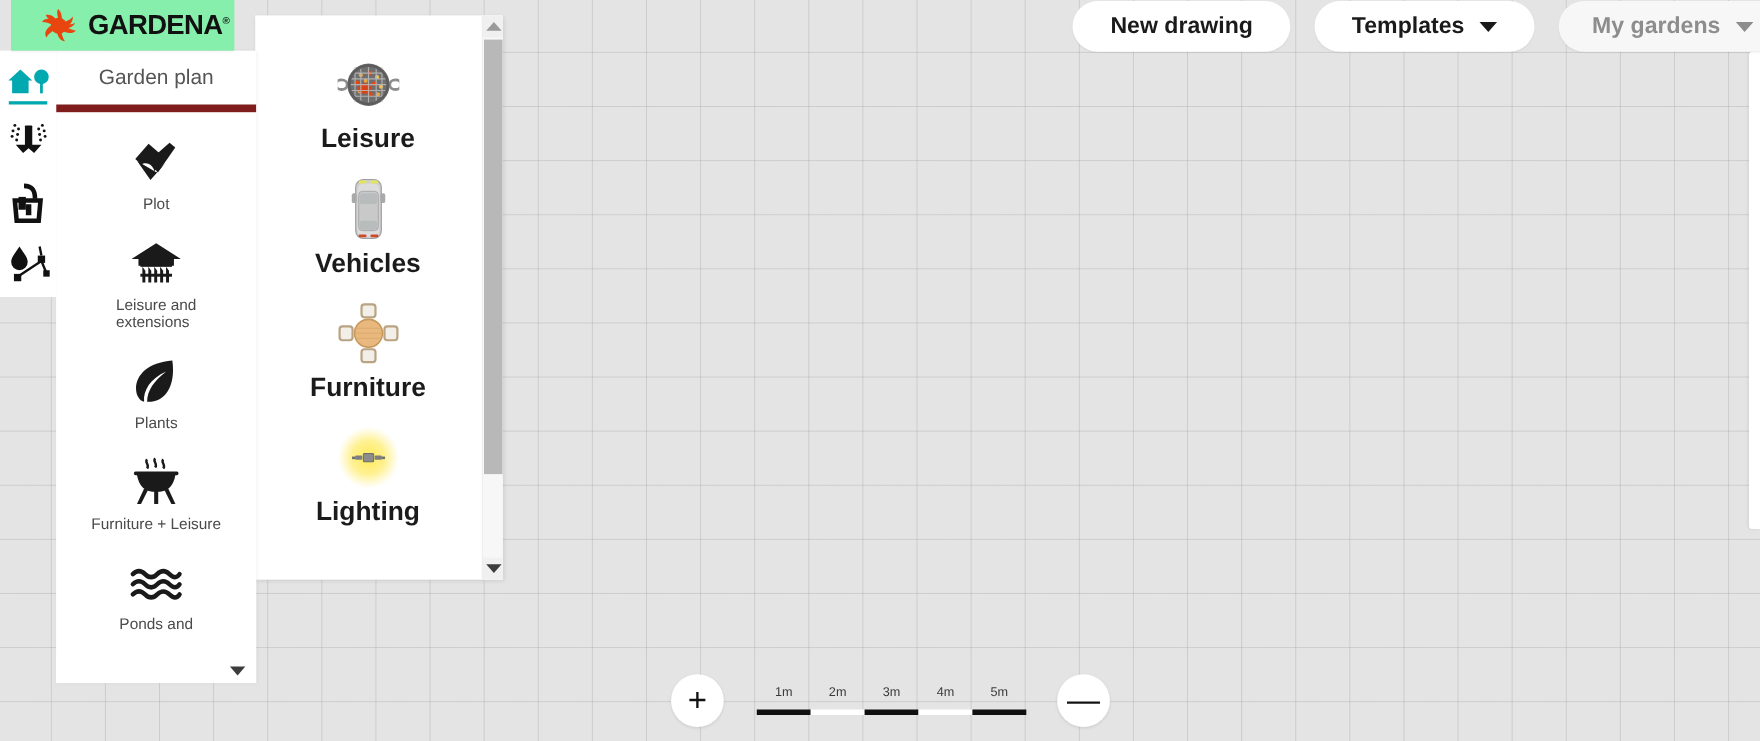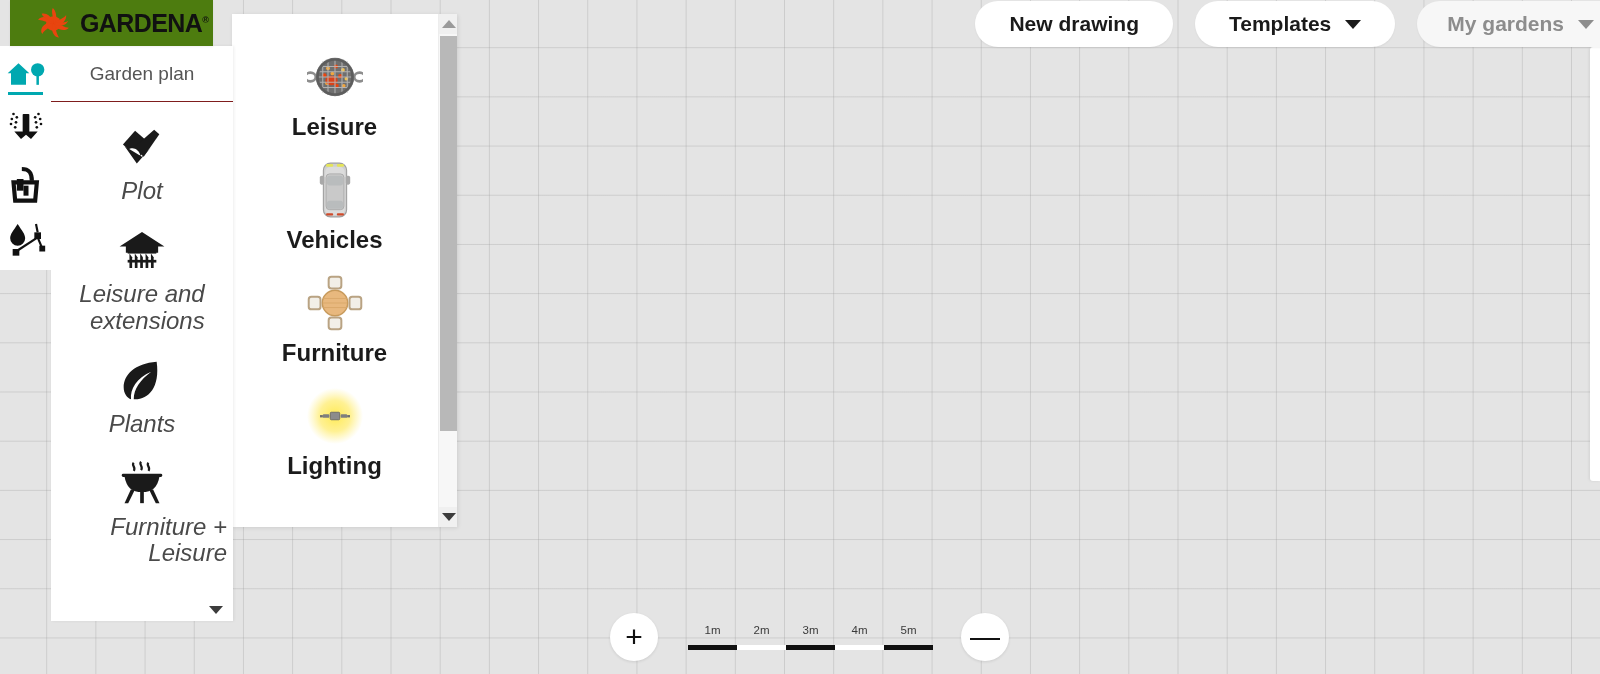--- a/index.html
+++ b/index.html
@@ -50,21 +50,21 @@
     border-left: 8px solid transparent; border-right: 8px solid transparent;
     border-top: 9px solid #1a1a1a;
   }
   .pill.disabled .caret { border-top-color: #8d8d8d; }
   #btn-new-drawing { margin-right: 0; }
   #btn-my-gardens { margin-right: -22px; padding-left: 30px; }
 
   
   #logo-box {
     position: absolute; left: 10px; top: 0; width: 203px; height: 46px;
-    background: #4d7c0f;
+    background: #86efac;
     display: flex; align-items: center; gap: 9px;
     padding-left: 26px;
     box-shadow: 0 1px 2px rgba(0,0,0,0.06);
     z-index: 60;
   }
   #logo-mark { width: 35px; height: 35px; flex: 0 0 auto; }
   #logo-word {
     font-size: 25px; font-weight: bold; letter-spacing: -0.6px;
     color: #111; font-family: "Liberation Sans", sans-serif;
   }
@@ -90,33 +90,33 @@
   
   #main-menu {
     position: absolute; left: 51px; top: 46px; width: 182px; height: 575px;
     background: #ffffff; z-index: 50;
     box-shadow: 1px 0 3px rgba(0,0,0,0.07);
     overflow: hidden;
   }
   #menu-tab {
     height: 56px; display: flex; align-items: center; justify-content: center;
     font-size: 19px; color: #555; cursor: pointer;
-    border-bottom: 1px solid #7f1d1d;
+    border-bottom: 7px solid #7f1d1d;
     margin: 0 0px;
     text-align: right;
   }
   #menu-list { padding-top: 10px; }
   .menu-item {
     display: flex; flex-direction: column; align-items: center;
     padding: 11px 6px 10px 6px; cursor: pointer;
   }
   .menu-item .glyph { height: 46px; display: flex; align-items: flex-end; justify-content: center; }
   .menu-item .mlabel {
-    margin-top: 9px; font-size: 24px; color: #4a4a4a;
-    text-align: right; line-height: 1.12; white-space: pre-line; font-style: italic;
+    margin-top: 9px; font-size: 14px; color: #4a4a4a;
+    text-align: left; line-height: 1.12; white-space: pre-line;
   }
   #menu-scroll-down {
     position: absolute; left: 0; bottom: 0; width: 182px; height: 22px;
     display: flex; align-items: center; justify-content: flex-end;
     padding-right: 10px; background: #ffffff; cursor: pointer;
   }
   .tri-down {
     width: 0; height: 0;
     border-left: 7px solid transparent; border-right: 7px solid transparent;
     border-top: 8px solid #3c3c3c;

